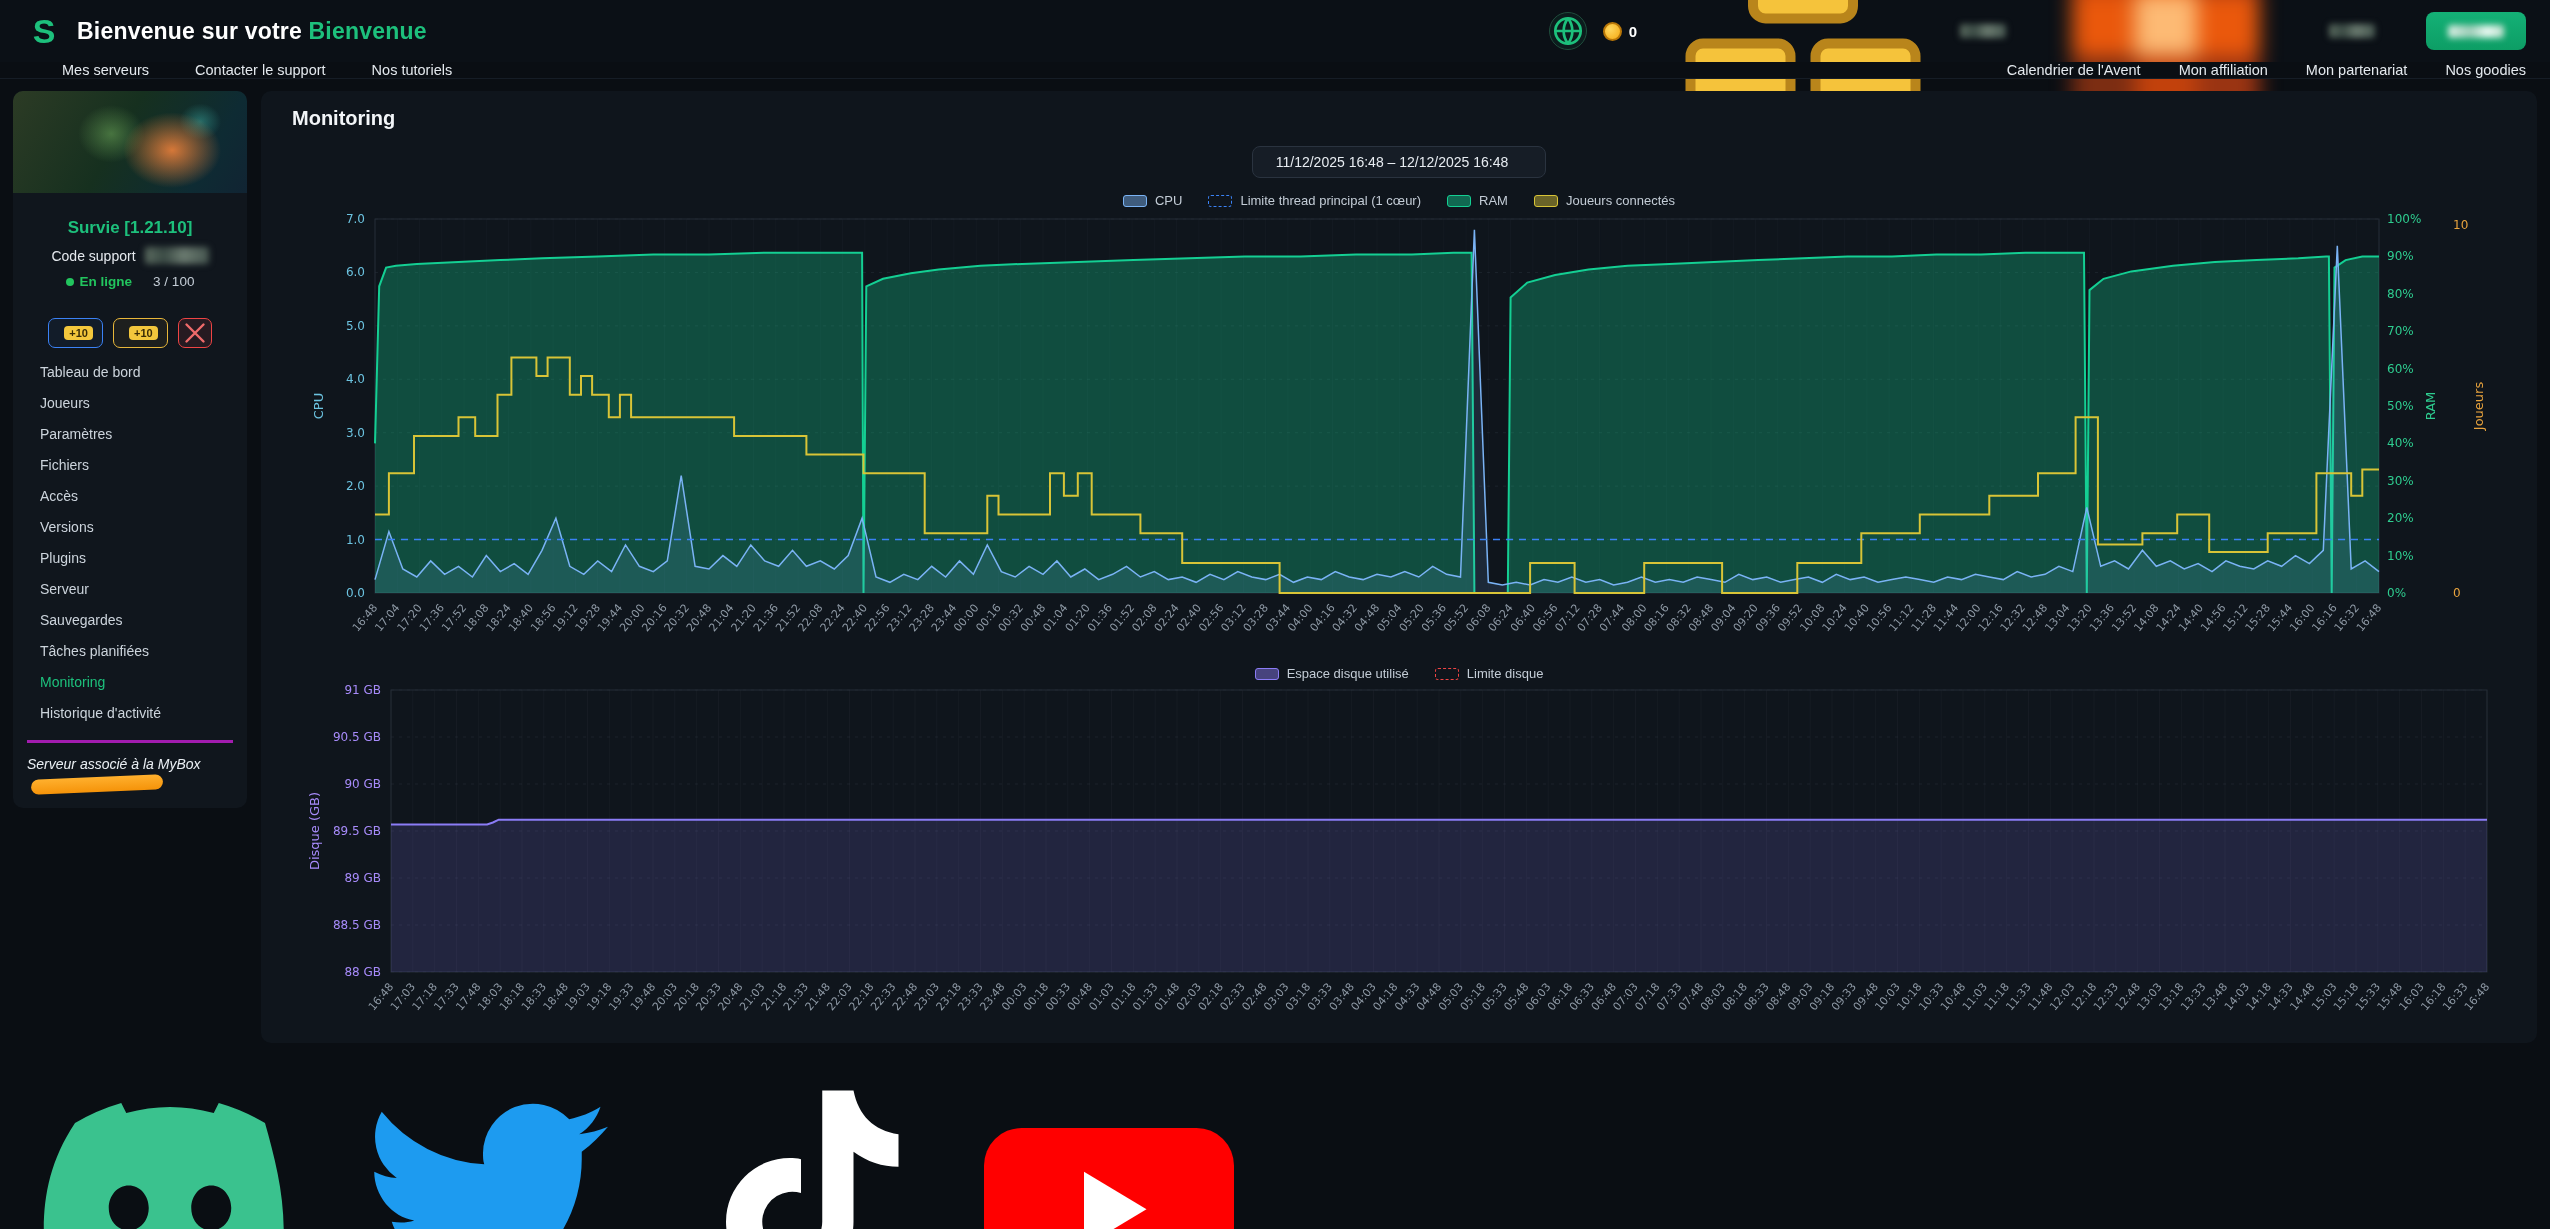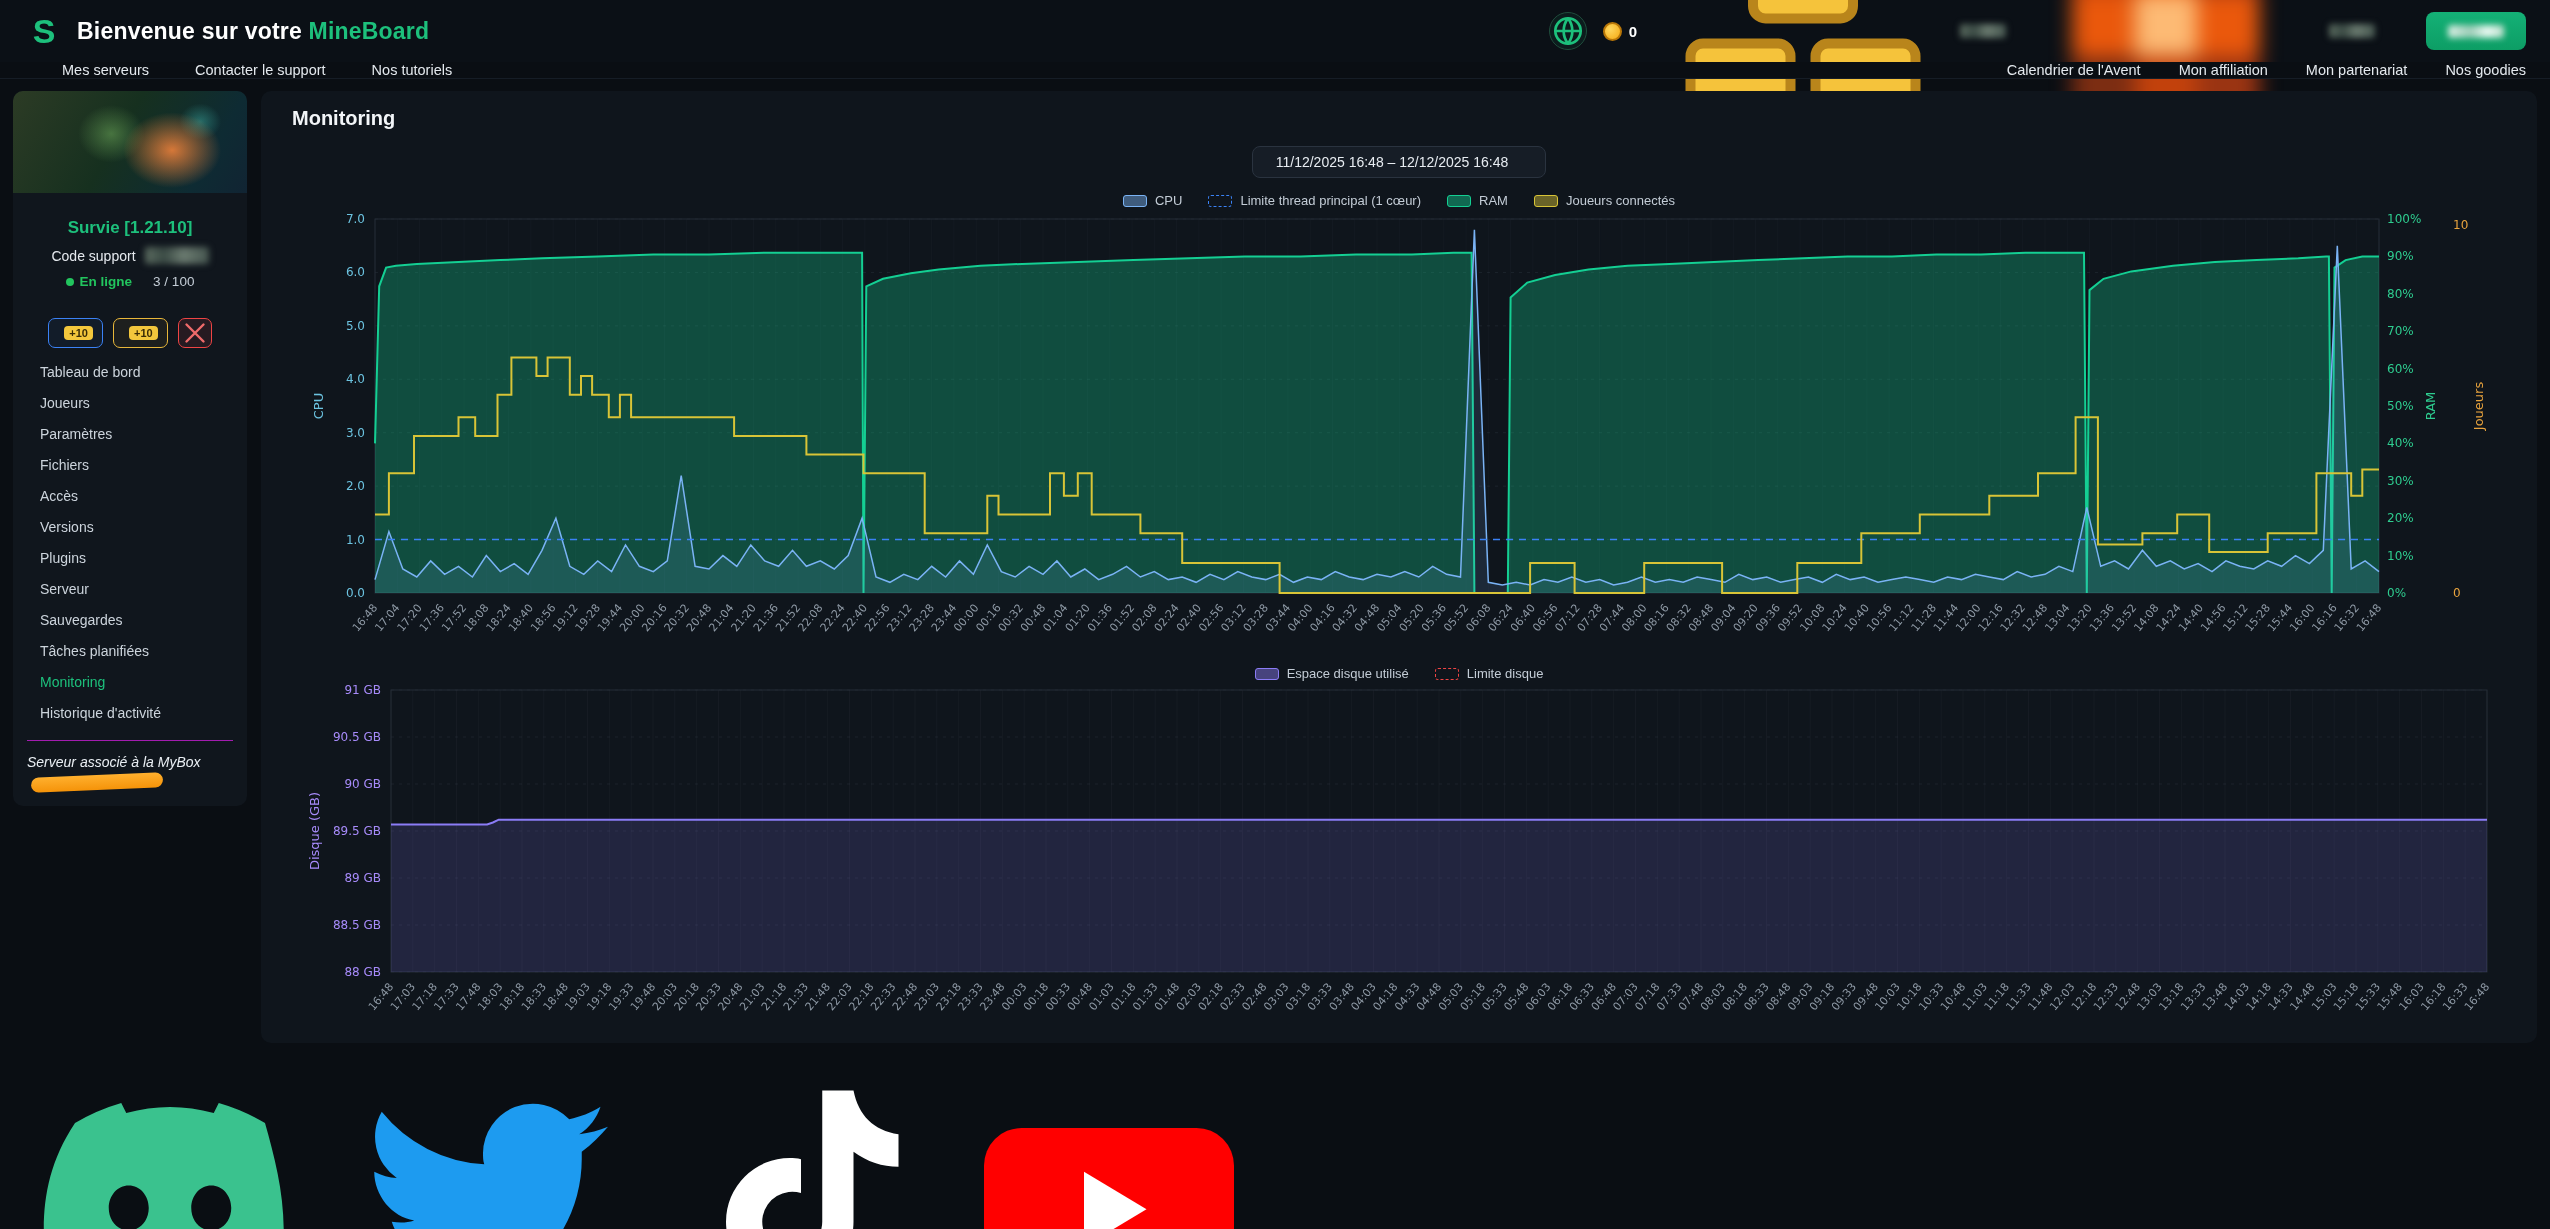--- a/index.html
+++ b/index.html
@@ -67,21 +67,21 @@
              border-radius:7px; background:rgba(59,130,246,0.06);margin-top:16px; }
   .act-btn svg { width:15px; height:15px; }
   .act-restart { border:1.5px solid #3b82f6; color:#7ab3f5; }
   .act-stop { border:1.5px solid #e8b73a; color:#e8b73a; background:rgba(232,183,58,0.06); }
   .act-kill { border:1.5px solid #ef4444; color:#ef6b6b; width:34px; justify-content:center; background:rgba(239,68,68,0.10); }
   .chip { background:#f3c73c; color:#3a2c06; font-weight:700; font-size:11px; padding:1px 5px; border-radius:4px; }
   .menu { margin-top:8px; }
   .menu-item { display:flex; align-items:center; gap:11px; padding:7.5px 16px; font-size:14px; color:#ccd4dc; cursor:default; }
   .menu-item svg { width:16px; height:16px; color:#96a2ae; }
   .menu-item.active, .menu-item.active svg { color:#1dc07c; }
-  .mybox { margin:12px 14px 0; border-top:1px solid #a21caf; padding-top:13px; }
+  .mybox { margin:12px 14px 0; border-top:3px solid #a21caf; padding-top:13px; }
   .mybox-text { font-style:italic; font-size:14px; color:#eaeff4; }
   .mybox-blob { margin:5px 0 0 4px; width:132px; height:15px; border-radius:8px; transform:rotate(-2.5deg);
                 background:linear-gradient(180deg,#ffb02e,#f59309); }
 
   
   .main-card { flex:1; background:#0f151c; border-radius:10px; padding:16px 22px 14px; }
   .main-head { display:flex; align-items:center; gap:9px; }
   .main-head svg { width:18px; height:18px; color:#1dc07c; }
   .main-title { font-size:20px; font-weight:700; color:#f2f5f8; }
   .main-sub { margin:5px 0 0 27px; font-size:14px; color:#97a1ac; }
@@ -107,21 +107,21 @@
 </style>
 </head>
 <body>
 
 <div class="page">
 
   <header class="topbar">
     <div class="brand">
       <div class="logo-s">S</div>
       <div class="app-title">
-        <span>Bienvenue sur votre </span><span class="brand-green">MineBoard</span>
+        <span>Bienvenue sur votre </span><span class="brand-green">Bienvenue</span>
       </div>
     </div>
     <div class="top-right">
       <button class="globe-btn">
           <span style="display: inline-block; width: inherit;">
             <svg viewBox="0 0 24 24" width="100%" height="100%" style="display:block;width:inherit;height:inherit" fill="none" stroke="currentColor" stroke-width="1.7" stroke-linecap="round" stroke-linejoin="round">
               <circle cx="12" cy="12" r="8"></circle>
               <path d="M4 12h16M12 4a13 13 0 0 1 0 16M12 4a13 13 0 0 0 0 16"></path>
             </svg>
           </span>

